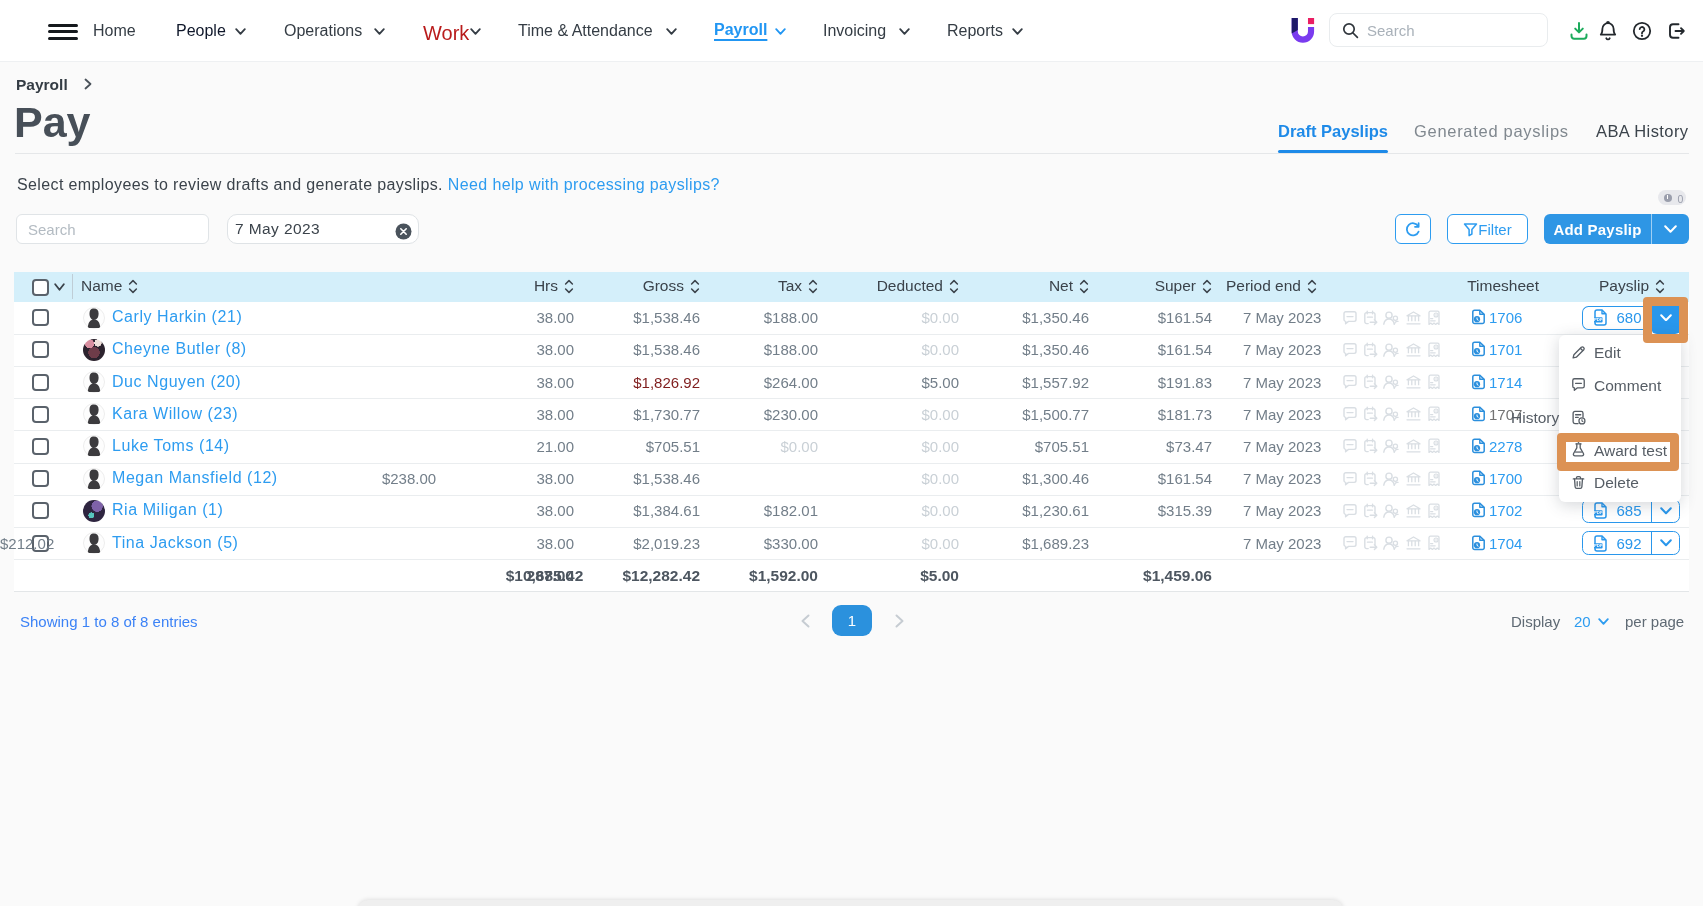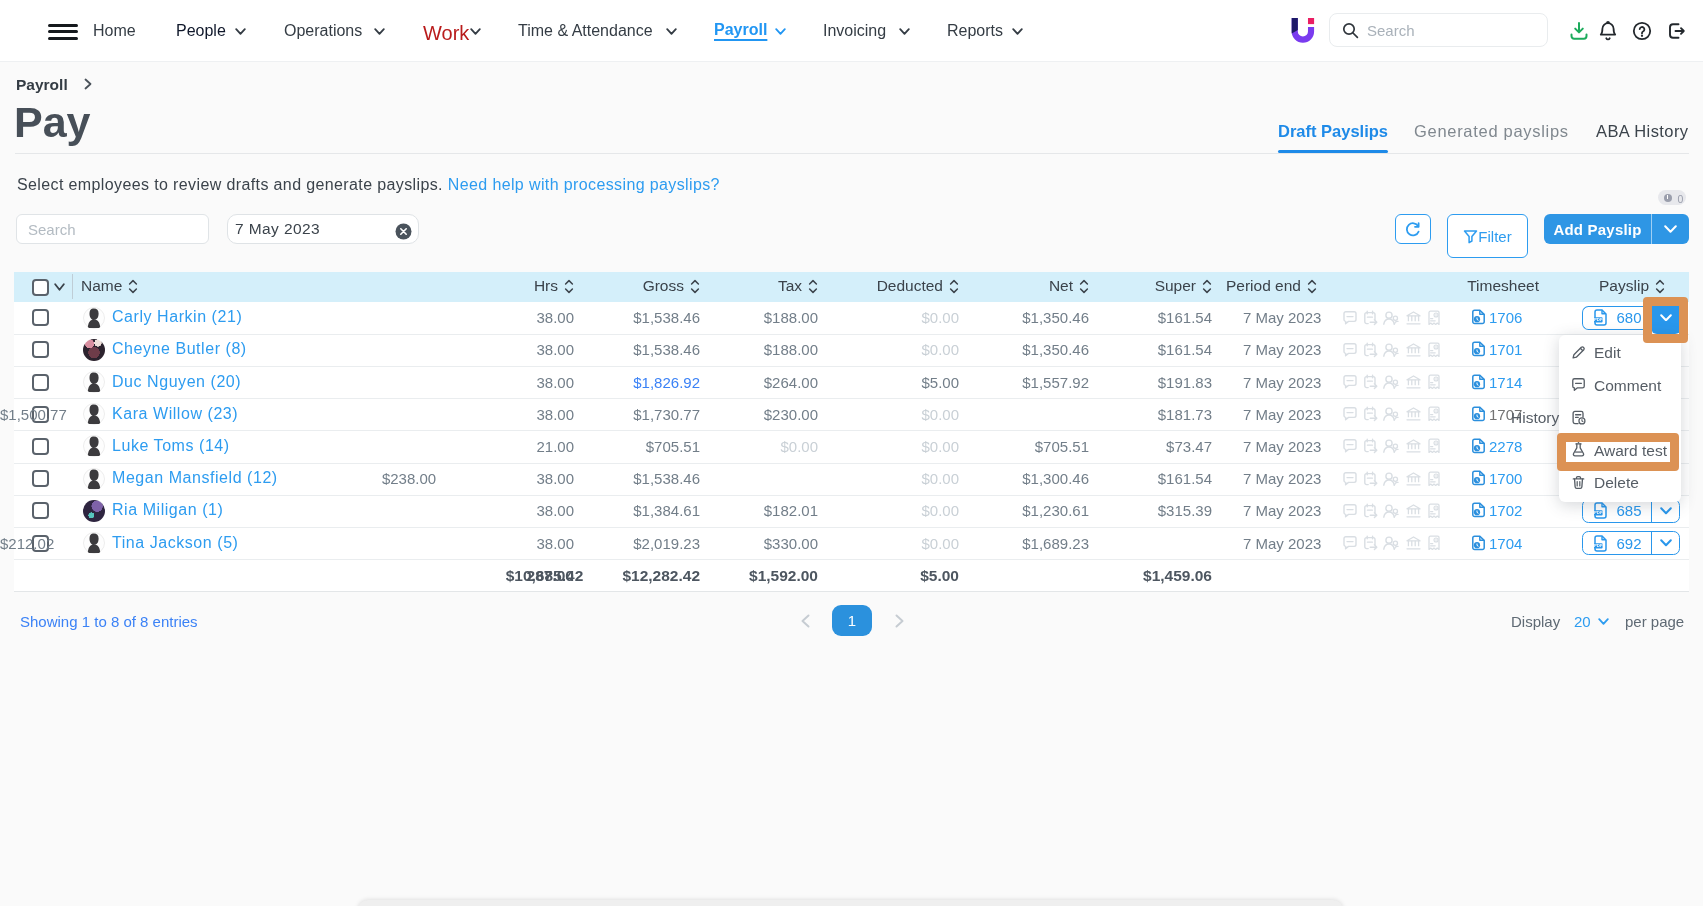--- a/index.html
+++ b/index.html
@@ -118,21 +118,21 @@
       <circle cx="8.5" cy="8.5" r="8" fill="#4a535c"></circle>
       <path d="M5.8 5.8 L11.2 11.2 M11.2 5.8 L5.8 11.2" stroke="#fff" stroke-width="1.6" stroke-linecap="round"></path>
     </svg>
   </div>
 <div class="a ctr" style="left:1394.5px;top:214px;width:36px;height:30px;background:#fff;border:1px solid #2d9cf0;border-radius:6px">
     <svg width="17" height="17" viewBox="0 0 17 17" style="">
       <path d="M14.2 5.2 A6.1 6.1 0 1 0 14.6 10.6" fill="none" stroke="#2d9cf0" stroke-width="1.8" stroke-linecap="round"></path>
       <path d="M14.6 2.2 v3.6 h-3.6" fill="none" stroke="#2d9cf0" stroke-width="1.8" stroke-linecap="round" stroke-linejoin="round"></path>
     </svg>
   </div>
-<div class="a ctr" style="left:1447px;top:214px;width:81px;height:44px;background:#fff;border:1px solid #2d9cf0;border-radius:6px;color:#2d9cf0">
+<div class="a ctr" style="left:1447px;top:214px;width:81px;height:30px;background:#fff;border:1px solid #2d9cf0;border-radius:6px;color:#2d9cf0">
     <svg width="15" height="15" viewBox="0 0 15 15" style="">
       <path d="M1.5 2 h12 l-4.6 5.6 v4.4 l-2.8 1.6 v-6 z" fill="none" stroke="#2d9cf0" stroke-width="1.5" stroke-linejoin="round"></path>
     </svg>
     <span style="font-size:15px">Filter</span>
   </div>
 <div class="a ctr" style="left:1544px;top:214px;width:107px;height:30px;background:#2e96e5;border-radius:6px 0 0 6px">
     <span style="font-size:15px;color:#fff;font-weight:bold;letter-spacing:0.2px">Add Payslip</span>
   </div>
 <div class="a ctr" style="left:1651px;top:214px;width:38px;height:30px;background:#2e96e5;border-radius:0 6px 6px 0;border-left:1px solid rgba(255,255,255,.55);color:#fff">
     <svg width="13" height="8" viewBox="0 0 13 8" style="">
@@ -390,21 +390,21 @@
       </defs>
       <circle cx="11" cy="11" r="10.5" fill="#fdfdfd" stroke="#ededed" stroke-width="1"></circle>
       <g clip-path="url(#ac)">
         <path d="M7.2 3.2 c1-1.3 2.4-1.6 3.8-1.6 2.9 0 4.6 1.9 4.6 4.8 0 2.2-.5 4-1.6 5.2 -.9 1-2 1.4-3 1.4 -1.1 0-2.2-.5-3-1.5 -1-1.2-1.6-3-1.5-5 0-1.3.2-2.4.7-3.3z" fill="#3c3b3e"></path>
         <path d="M11 12.6 c3.4 0 5.8 2.4 6.3 8.4 h-12.6 c.5-6 2.9-8.4 6.3-8.4z" fill="#3c3b3e"></path>
       </g>
     </svg>
   </div>
 <div class="txt" style="left:112px;top:372.5px;font-size:16px;letter-spacing:0.55px;color:#2d9cf0">Duc Nguyen (20)</div>
 <div class="txt" style="left:0;top:373.5px;width:574px;text-align:right;font-size:15px;color:#727e89">38.00</div>
-<div class="txt" style="left:0;top:373.5px;width:700px;text-align:right;font-size:15px;color:#3b82f6">$1,826.92</div>
+<div class="txt" style="left:0;top:373.5px;width:700px;text-align:right;font-size:15px;color:#7f1d1d">$1,826.92</div>
 <div class="txt" style="left:0;top:373.5px;width:818px;text-align:right;font-size:15px;color:#727e89">$264.00</div>
 <div class="txt" style="left:0;top:373.5px;width:959px;text-align:right;font-size:15px;color:#727e89">$5.00</div>
 <div class="txt" style="left:0;top:373.5px;width:1089px;text-align:right;font-size:15px;color:#727e89">$1,557.92</div>
 <div class="txt" style="left:0;top:373.5px;width:1212px;text-align:right;font-size:15px;color:#727e89">$191.83</div>
 <div class="txt" style="left:1243px;top:373.5px;font-size:15px;color:#727e89">7 May 2023</div>
 <div class="a" style="left:1342px;top:374.0px;color:#d9dee3">
     <svg width="16" height="16" viewBox="0 0 16 16" style="">
       <path d="M2 3.6 a1.8 1.8 0 0 1 1.8-1.8 h8.4 a1.8 1.8 0 0 1 1.8 1.8 v6 a1.8 1.8 0 0 1-1.8 1.8 H6.5 L3.6 13.8 v-2.4 H3.8 A1.8 1.8 0 0 1 2 9.6z" fill="none" stroke="currentColor" stroke-width="1.4" stroke-linejoin="round"></path>
       <path d="M5 6.6 h6" stroke="currentColor" stroke-width="1.4" stroke-linecap="round"></path>
     </svg>
@@ -463,21 +463,21 @@
         <path d="M7.2 3.2 c1-1.3 2.4-1.6 3.8-1.6 2.9 0 4.6 1.9 4.6 4.8 0 2.2-.5 4-1.6 5.2 -.9 1-2 1.4-3 1.4 -1.1 0-2.2-.5-3-1.5 -1-1.2-1.6-3-1.5-5 0-1.3.2-2.4.7-3.3z" fill="#3c3b3e"></path>
         <path d="M11 12.6 c3.4 0 5.8 2.4 6.3 8.4 h-12.6 c.5-6 2.9-8.4 6.3-8.4z" fill="#3c3b3e"></path>
       </g>
     </svg>
   </div>
 <div class="txt" style="left:112px;top:404.70000000000005px;font-size:16px;letter-spacing:0.55px;color:#2d9cf0">Kara Willow (23)</div>
 <div class="txt" style="left:0;top:405.70000000000005px;width:574px;text-align:right;font-size:15px;color:#727e89">38.00</div>
 <div class="txt" style="left:0;top:405.70000000000005px;width:700px;text-align:right;font-size:15px;color:#727e89">$1,730.77</div>
 <div class="txt" style="left:0;top:405.70000000000005px;width:818px;text-align:right;font-size:15px;color:#727e89">$230.00</div>
 <div class="txt" style="left:0;top:405.70000000000005px;width:959px;text-align:right;font-size:15px;color:#c9d0d6">$0.00</div>
-<div class="txt" style="left:0;top:405.70000000000005px;width:1089px;font-size:15px;color:#727e89">$1,500.77</div>
+<div class="txt" style="left:0;top:405.70000000000005px;width:1089px;text-align:right;font-size:15px;color:#727e89">$1,500.77</div>
 <div class="txt" style="left:0;top:405.70000000000005px;width:1212px;text-align:right;font-size:15px;color:#727e89">$181.73</div>
 <div class="txt" style="left:1243px;top:405.70000000000005px;font-size:15px;color:#727e89">7 May 2023</div>
 <div class="a" style="left:1342px;top:406.20000000000005px;color:#d9dee3">
     <svg width="16" height="16" viewBox="0 0 16 16" style="">
       <path d="M2 3.6 a1.8 1.8 0 0 1 1.8-1.8 h8.4 a1.8 1.8 0 0 1 1.8 1.8 v6 a1.8 1.8 0 0 1-1.8 1.8 H6.5 L3.6 13.8 v-2.4 H3.8 A1.8 1.8 0 0 1 2 9.6z" fill="none" stroke="currentColor" stroke-width="1.4" stroke-linejoin="round"></path>
       <path d="M5 6.6 h6" stroke="currentColor" stroke-width="1.4" stroke-linecap="round"></path>
     </svg>
   </div>
 <div class="a" style="left:1362px;top:406.20000000000005px;color:#d9dee3">
     <svg width="16" height="16" viewBox="0 0 16 16" style="">

